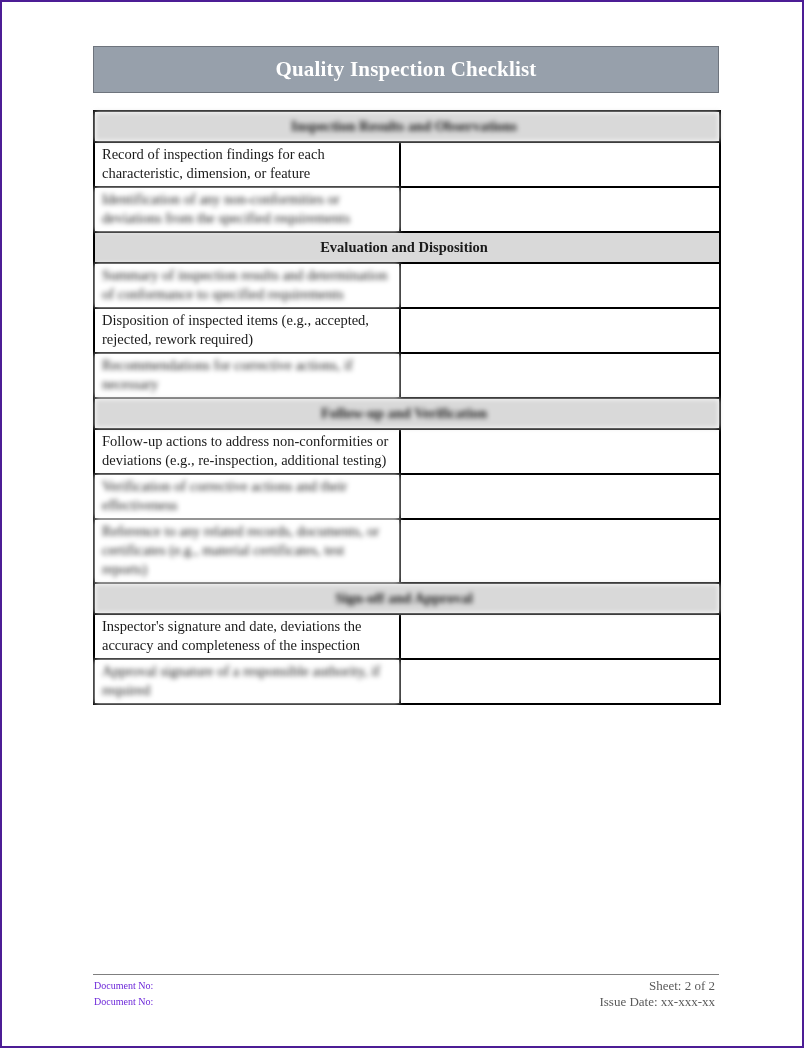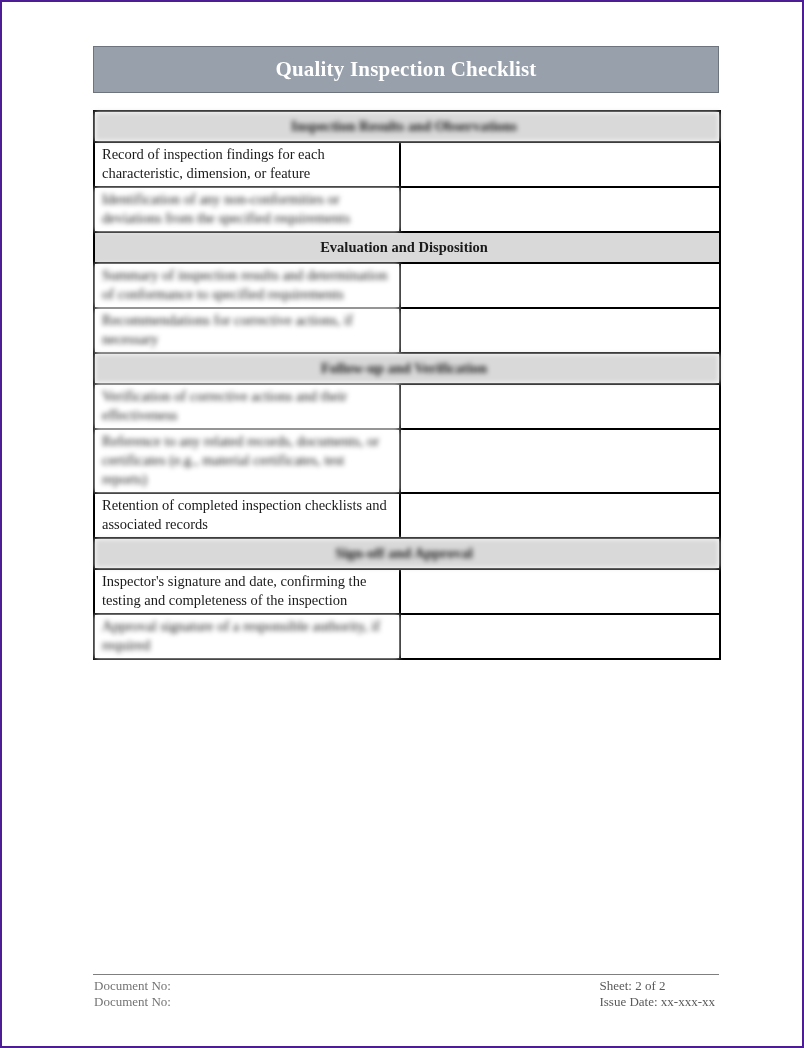--- a/index.html
+++ b/index.html
@@ -77,28 +77,29 @@
     position: absolute;
     left: 91px;
     top: 972px;
     width: 626px;
     border-top: 1.5px solid #7f7f7f;
   }
   .footer-left {
     position: absolute;
     left: 92px;
     top: 976px;
-    font-size: 13px;
+    font-size: 10px;
     line-height: 15.5px;
-    color: #737373;
+    color: #6d28d9;
   }
   .footer-right {
     position: absolute;
     right: 87px;
     top: 976px;
+    text-align: right;
     font-size: 13px;
     line-height: 15.5px;
     color: #595959;
   }
 </style>
 </head>
 <body>
 
 <div class="page">
 
@@ -124,43 +125,47 @@
           <td class="value-cell"></td>
         </tr>
         <tr>
           <td colspan="2" class="section-cell">Evaluation and Disposition</td>
         </tr>
         <tr>
           <td class="label-cell blur">Summary of inspection results and determination of conformance to specified requirements</td>
           <td class="value-cell"></td>
         </tr>
         <tr>
+          <td class="label-cell">Disposition of inspected items (e.g., accepted, rejected, rework required)</td>
+          <td class="value-cell"></td>
+        </tr>
+        <tr>
           <td class="label-cell blur">Recommendations for corrective actions, if necessary</td>
           <td class="value-cell"></td>
         </tr>
         <tr>
           <td colspan="2" class="section-cell blur">Follow-up and Verification</td>
+        </tr>
+        <tr>
+          <td class="label-cell">Follow-up actions to address non-conformities or deviations (e.g., re-inspection, additional testing)</td>
+          <td class="value-cell"></td>
         </tr>
         <tr>
           <td class="label-cell blur">Verification of corrective actions and their effectiveness</td>
           <td class="value-cell"></td>
         </tr>
         <tr>
           <td class="label-cell blur">Reference to any related records, documents, or certificates (e.g., material certificates, test reports)</td>
           <td class="value-cell"></td>
         </tr>
         <tr>
-          <td class="label-cell">Retention of completed inspection checklists and associated records</td>
-          <td class="value-cell"></td>
-        </tr>
-        <tr>
           <td colspan="2" class="section-cell blur">Sign-off and Approval</td>
         </tr>
         <tr>
-          <td class="label-cell">Inspector's signature and date, confirming the testing and completeness of the inspection</td>
+          <td class="label-cell">Inspector's signature and date, deviations the accuracy and completeness of the inspection</td>
           <td class="value-cell"></td>
         </tr>
         <tr>
           <td class="label-cell blur">Approval signature of a responsible authority, if required</td>
           <td class="value-cell"></td>
         </tr>
       </tbody>
   </table>
 
   <div class="footer-rule"></div>

